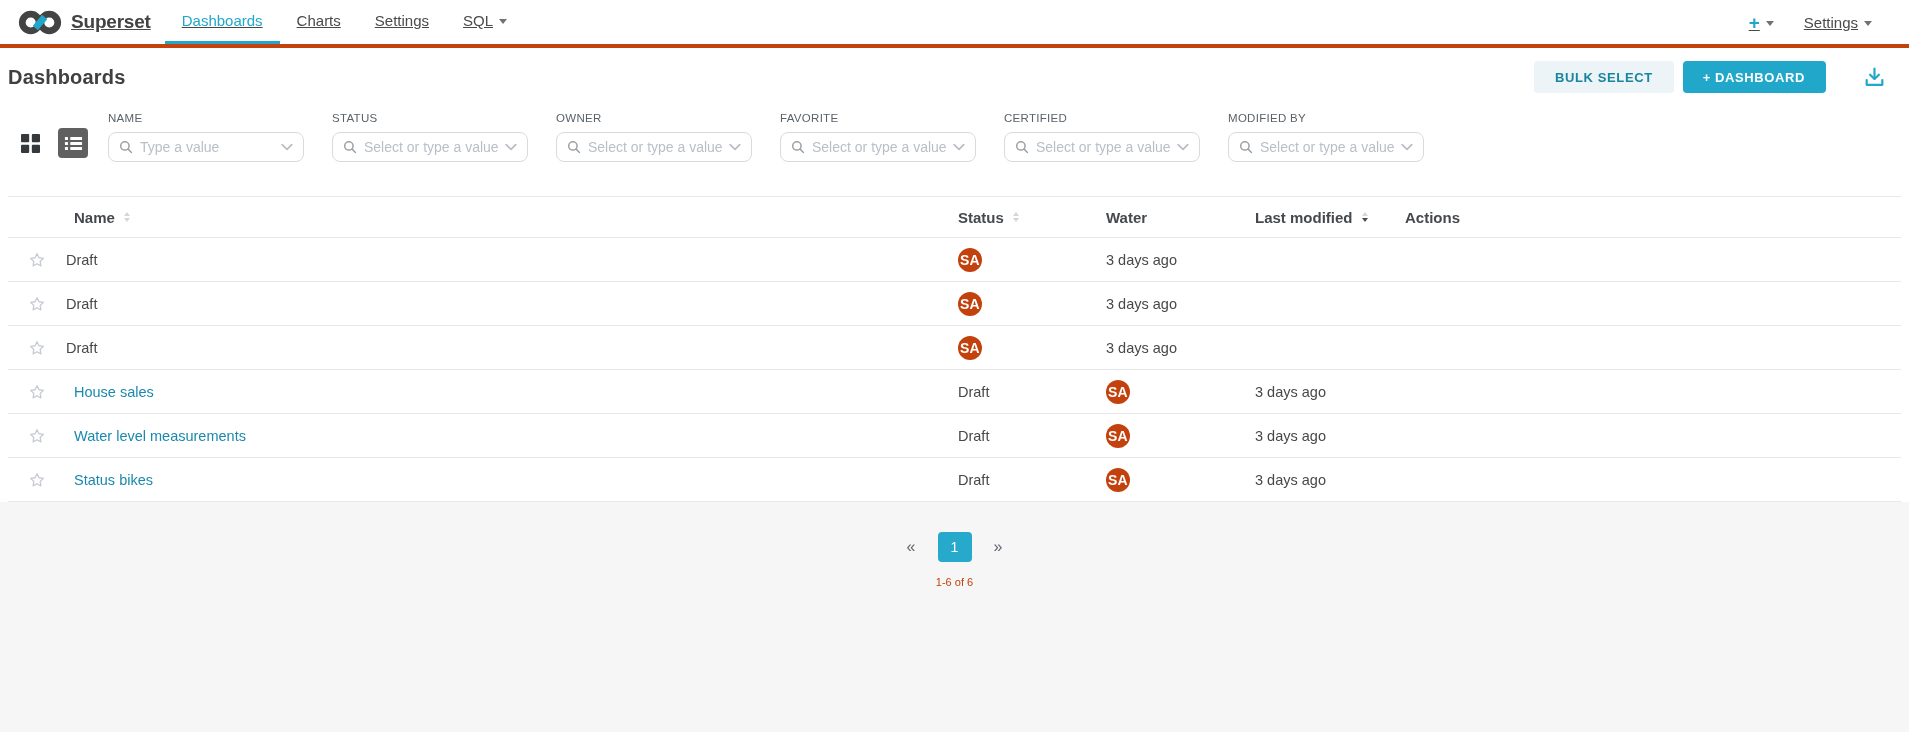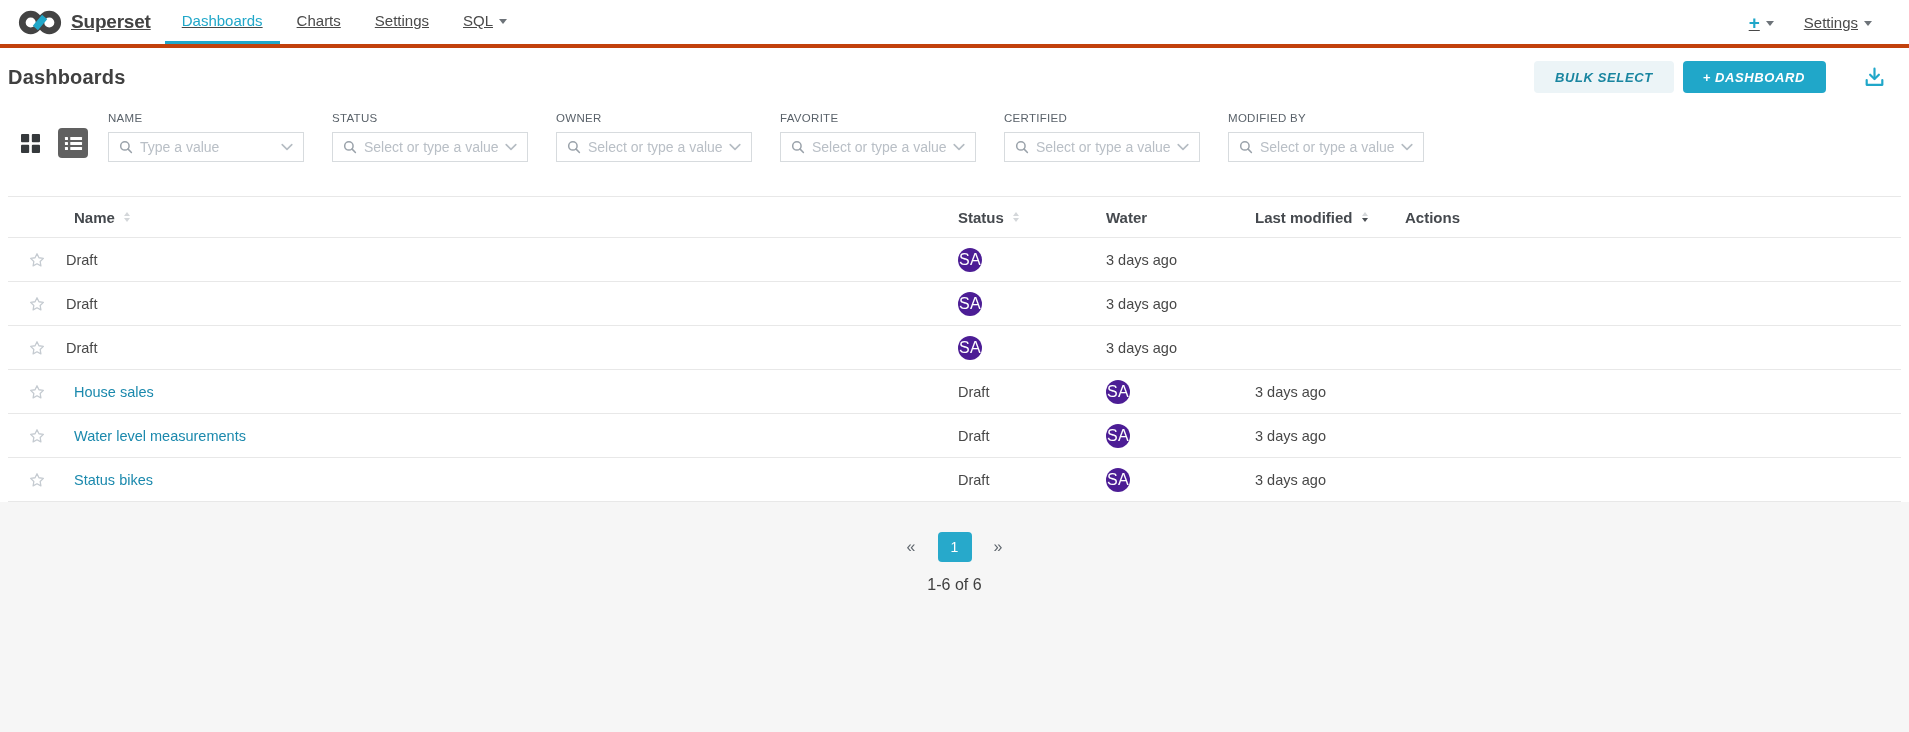--- a/index.html
+++ b/index.html
@@ -20,35 +20,35 @@
     border-top:5px solid #6d7379; margin-top:2px; }
   .nav-right { margin-left:auto; display:flex; align-items:center; gap:30px; padding-right:6px; }
   .nav-right .menu-item { display:flex; align-items:center; gap:6px; font-size:15px; color:#4a4a4a; cursor:pointer; }
   .plus-glyph { color:#20a7c9; font-size:19px; font-weight:bold; line-height:1; }
 
   
   .subheader { height:58px; flex:0 0 58px; display:flex; align-items:center; padding:0 20px 0 8px; background:#fff; }
   .page-title { font-size:20px; font-weight:bold; color:#404040; letter-spacing:0.2px; }
   .header-actions { margin-left:auto; display:flex; align-items:center; gap:9px; }
   .btn { border:none; border-radius:4px; height:32px; font-family:inherit; font-size:13px;
-    font-weight:bold; letter-spacing:0.6px; padding:0 21px; cursor:pointer;font-style:italic; }
+    font-weight:bold; letter-spacing:0.6px; padding:0 21px; cursor:pointer; }
   .btn-secondary { background:#ecf4f7; color:#1985a0; }
   .btn-primary { background:#20a7c9; color:#fff;padding-left:20px; }
   .export-icon { margin-left:27px; margin-right:2px; display:flex; align-items:center; cursor:pointer; }
 
   
   .filterbar { height:90px; flex:0 0 90px; display:flex; align-items:flex-start; padding:0 0 0 15px; background:#fff; }
   .view-toggle { display:flex; align-items:center; gap:13px; margin-top:22px; }
   .toggle-btn { width:30px; height:30px; display:flex; align-items:center; justify-content:center;
     border-radius:4px; cursor:pointer; }
   .toggle-btn.active { background:#606060; }
   .filters { display:flex; margin-left:20px; margin-top:6px; }
   .filter-block { width:196px; margin-right:28px; }
   .filter-block label { display:block; font-size:11.5px; color:#5a626a; letter-spacing:0.3px; margin-bottom:8px; }
-  .filter-input { height:30px; border:1px solid #d7dbde; border-radius:0; background:#fff;
+  .filter-input { height:30px; border:1px solid #d7dbde; border-radius:8px; background:#fff;
     display:flex; align-items:center; gap:7px; padding:0 10px; cursor:text; }
   .filter-input .ph { font-size:14px; color:#b9bfc6; white-space:nowrap; overflow:hidden; }
   .filter-input .chev { margin-left:auto; flex:0 0 auto; }
   .filter-input[data-type="search"] .chev { display:none; }
   .filter-input[data-type="select"] .search-ico { display:none; }
   .filter-input[data-type="select"] { cursor:pointer; }
 
   
   .listview { padding:0 8px; background:#fff; }
   .trow { display:grid; grid-template-columns:58px 892px 148px 149px 150px auto;
@@ -59,31 +59,31 @@
   .cell.name { padding-left:8px; }
   .thcell { display:flex; align-items:center; }
   .sort { display:inline-flex; flex-direction:column; margin-left:9px; gap:2px; }
   .cu { width:0; height:0; border-left:3.5px solid transparent; border-right:3.5px solid transparent;
     border-bottom:4.5px solid #d4d7da; }
   .cd { width:0; height:0; border-left:3.5px solid transparent; border-right:3.5px solid transparent;
     border-top:4.5px solid #d4d7da; }
   .sort[data-sort="desc"] .cd { border-top-color:#4a4f54; }
   a.dash-link { color:#1b89ad; text-decoration:none; cursor:pointer; }
   .star-btn { display:flex; cursor:pointer; }
-  .avatar { width:24px; height:24px; border-radius:50%; background:#4c1d95; color:#fff;
-    font-size:16px; font-weight:normal; letter-spacing:0.4px; display:flex; align-items:center;
+  .avatar { width:24px; height:24px; border-radius:50%; background:#c2410c; color:#fff;
+    font-size:14px; font-weight:bold; letter-spacing:0.4px; display:flex; align-items:center;
     justify-content:center; cursor:default; }
 
   
   .footer { flex:1 1 auto; background:#f6f6f6; display:flex; flex-direction:column; align-items:center; }
   .pagination { margin-top:30px; display:flex; align-items:center; gap:22px; }
   .pg-arrow { font-size:16px; color:#60676e; cursor:pointer; line-height:1; }
   .pg-page { width:34px; height:30px; border-radius:4px; background:#27a9cb; color:#fff;
     font-size:14px; display:flex; align-items:center; justify-content:center; cursor:pointer; }
-  .row-count { margin-top:14px; font-size:16px; color:#404040; }
+  .row-count { margin-top:14px; font-size:11px; color:#c2410c; }
 </style>
 </head>
 <body>
 
 <header class="navbar">
   <div class="brand">
     <span style="display:flex;">
       <svg width="44" height="27" viewBox="0 0 52 32">
         <circle cx="15" cy="16" r="10" fill="none" stroke="#434343" stroke-width="8"></circle>
         <circle cx="37" cy="16" r="10" fill="none" stroke="#434343" stroke-width="8"></circle>

